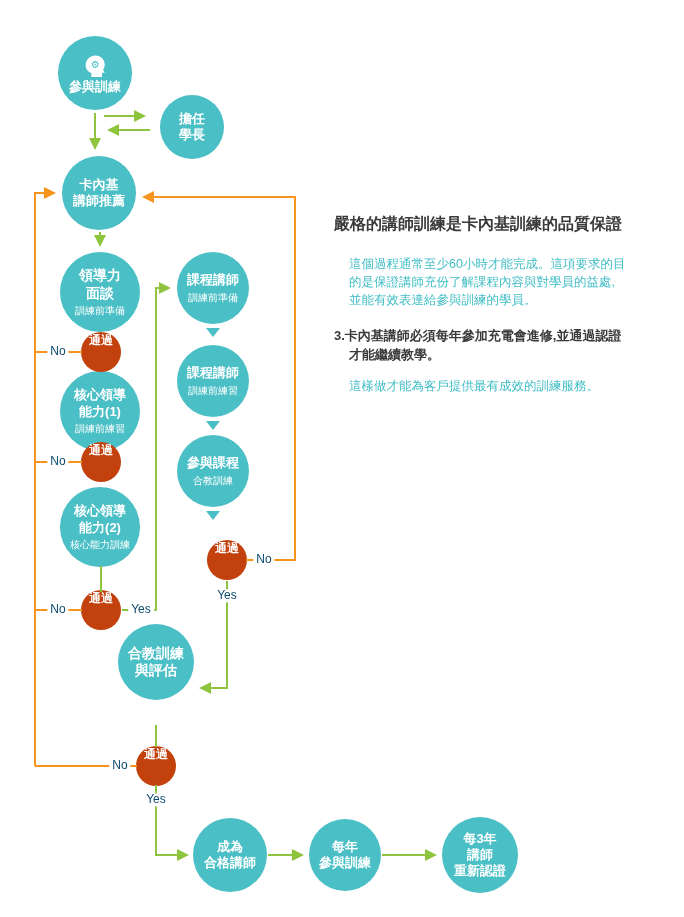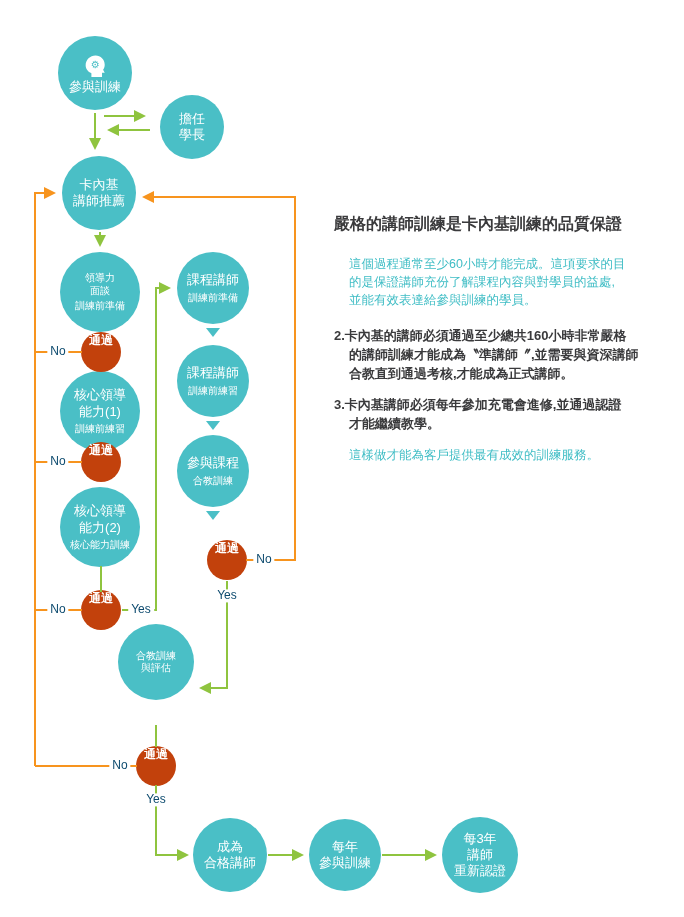--- a/index.html
+++ b/index.html
@@ -11,22 +11,22 @@
   .ln-green{stroke:#8FC43F;stroke-width:2;fill:none;}
   .ln-orange{stroke:#F7941E;stroke-width:2;fill:none;}
   .tri{fill:#4ABFC6;stroke:none;}
 
   
   .node{position:absolute;border-radius:50%;background:#4ABFC6;color:#fff;
         display:flex;flex-direction:column;align-items:center;justify-content:center;
         text-align:center;z-index:1;}
   .pass{position:absolute;border-radius:50%;background:#c2410c;color:#fff;
         display:flex;justify-content:center;z-index:1;}
-  .nt{font-size:13px;font-weight:normal;line-height:1.25;white-space:pre-line;}
-  .nt.big{font-size:10px;text-align:center;}
+  .nt{font-size:13px;font-weight:bold;line-height:1.25;white-space:pre-line;}
+  .nt.big{font-size:14px;text-align:center;}
   .ns{font-size:10px;line-height:1.3;margin-top:2px;white-space:pre-line;}
   .pt{font-size:12px;font-weight:bold;}
   .node-icon{display:block;width:30px;height:27px;margin-bottom:1px;}
 
   
   .lbl{position:absolute;z-index:3;transform:translate(-50%,-50%);
        font-size:12px;color:#0c4a6e;background:#fff;padding:0 3px;line-height:1.1;}
 
   
   .panel{position:absolute;left:334px;top:214px;width:338px;color:#3A3A3C;z-index:1;}
@@ -172,21 +172,18 @@
   <span class="lbl" style="left:264px;top:560px">No</span>
   <span class="lbl" style="left:227px;top:596px">Yes</span>
   <span class="lbl" style="left:120px;top:766px">No</span>
   <span class="lbl" style="left:156px;top:800px">Yes</span>
 
   <div class="panel">
     <h2 class="p-title">嚴格的講師訓練是卡內基訓練的品質保證</h2>
     <p class="p-note">這個過程通常至少60小時才能完成。這項要求的目
 的是保證講師充份了解課程內容與對學員的益處,
 並能有效表達給參與訓練的學員。</p>
-    <p class="p-item">2.卡內基的講師必須通過至少總共160小時非常嚴格
-的講師訓練才能成為〝準講師〞,並需要與資深講師
-合教直到通過考核,才能成為正式講師。</p>
     <p class="p-item">3.卡內基講師必須每年參加充電會進修,並通過認證
 才能繼續教學。</p>
     <p class="p-note">這樣做才能為客戶提供最有成效的訓練服務。</p>
   </div>
 
 </div>
 
 </body></html>

